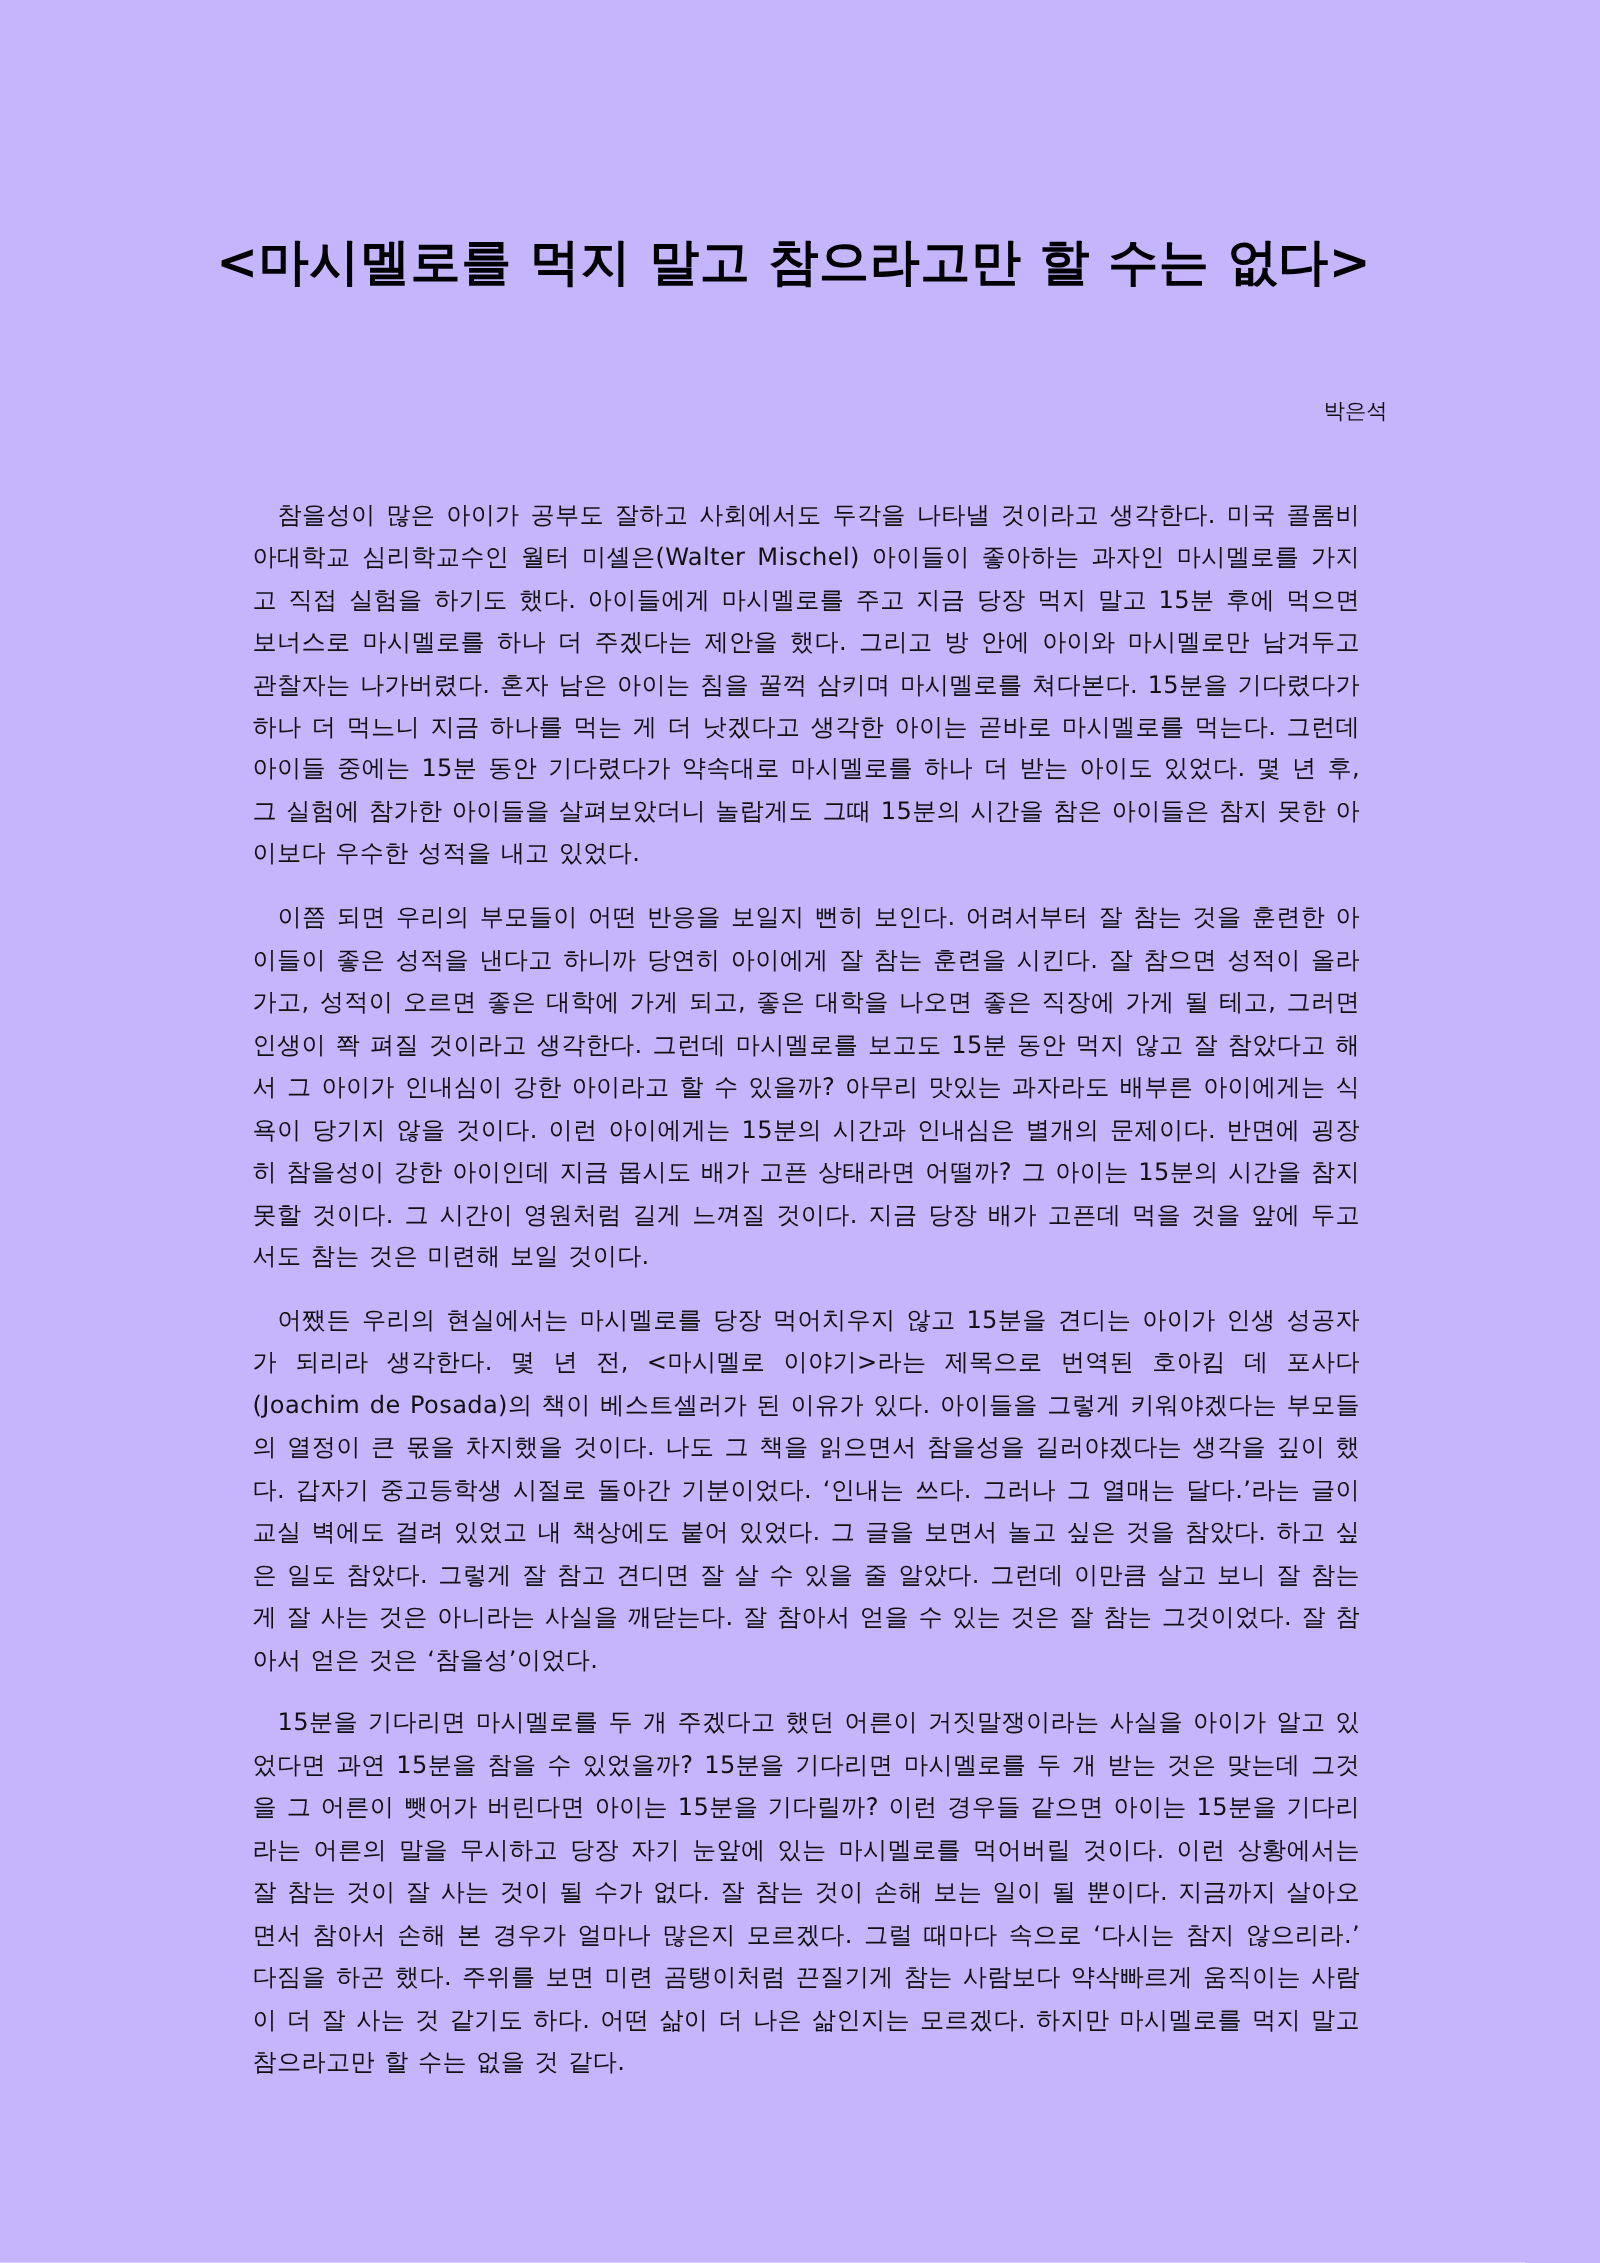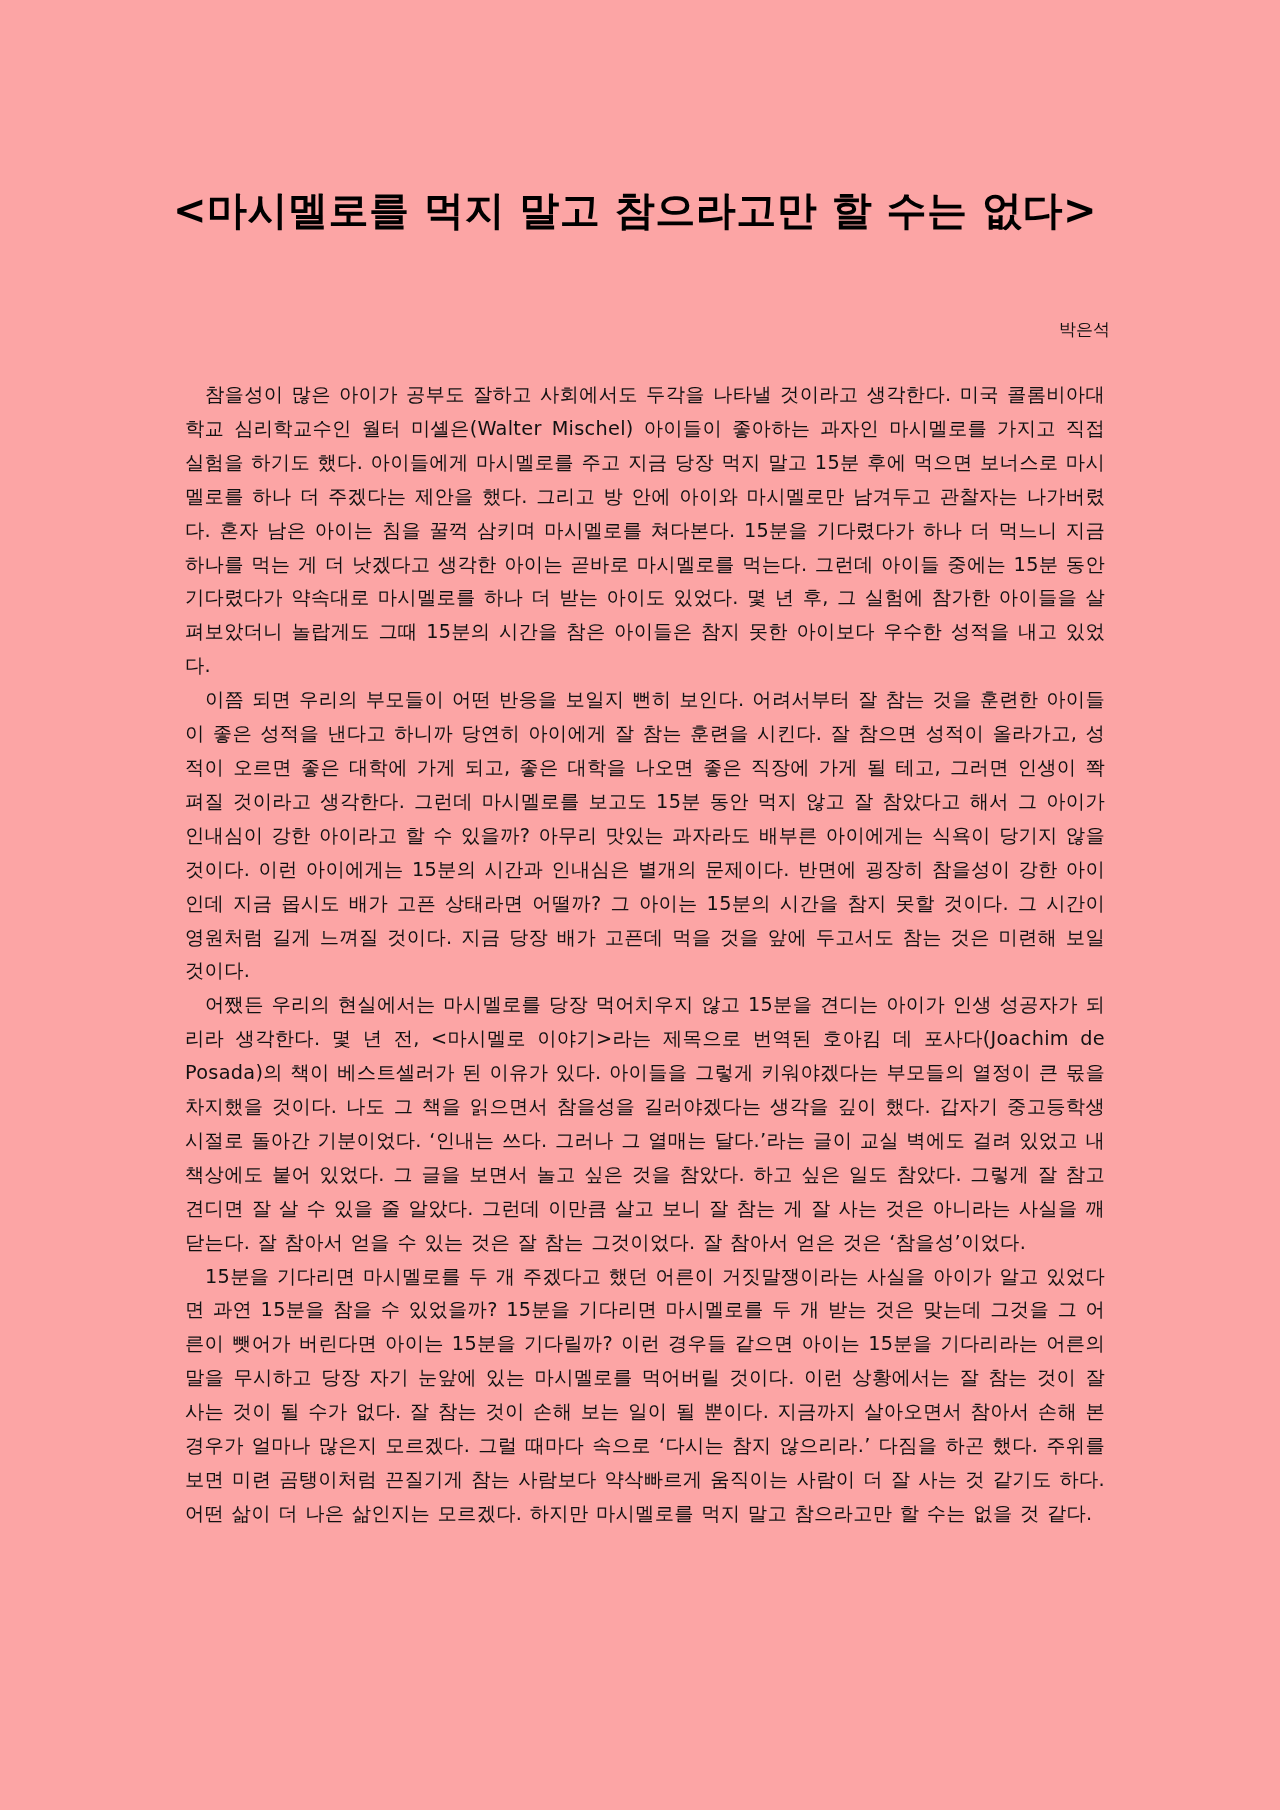--- a/index.html
+++ b/index.html
@@ -14,21 +14,21 @@
       overflow: hidden;
       color: #111111;
       font-family: "DejaVu Sans", "Liberation Sans", sans-serif;
     }
     .page {
       position: absolute;
       left: 0;
       top: 0;
       width: 1280px;
       height: 1810px;
-      background: #fca5a5;
+      background: #c4b5fd;
     }
     .title {
       position: absolute;
       left: 160px;
       width: 950px;
       top: 182px;
       margin: 0;
       text-align: center;
       font-weight: bold;
       font-size: 40px;
@@ -46,21 +46,21 @@
       line-height: 30px;
       color: #111111;
     }
     .body-text {
       position: absolute;
       left: 185px;
       top: 378px;
       width: 920px;
     }
     .para {
-      margin: 0;
+      margin: 17px;
       text-indent: 20px;
       text-align: justify;
       font-size: 19.3px;
       line-height: 33.9px;
       letter-spacing: 0.3px;
       word-spacing: 1px;
       color: #111111;
     }
   </style>
 </head>

